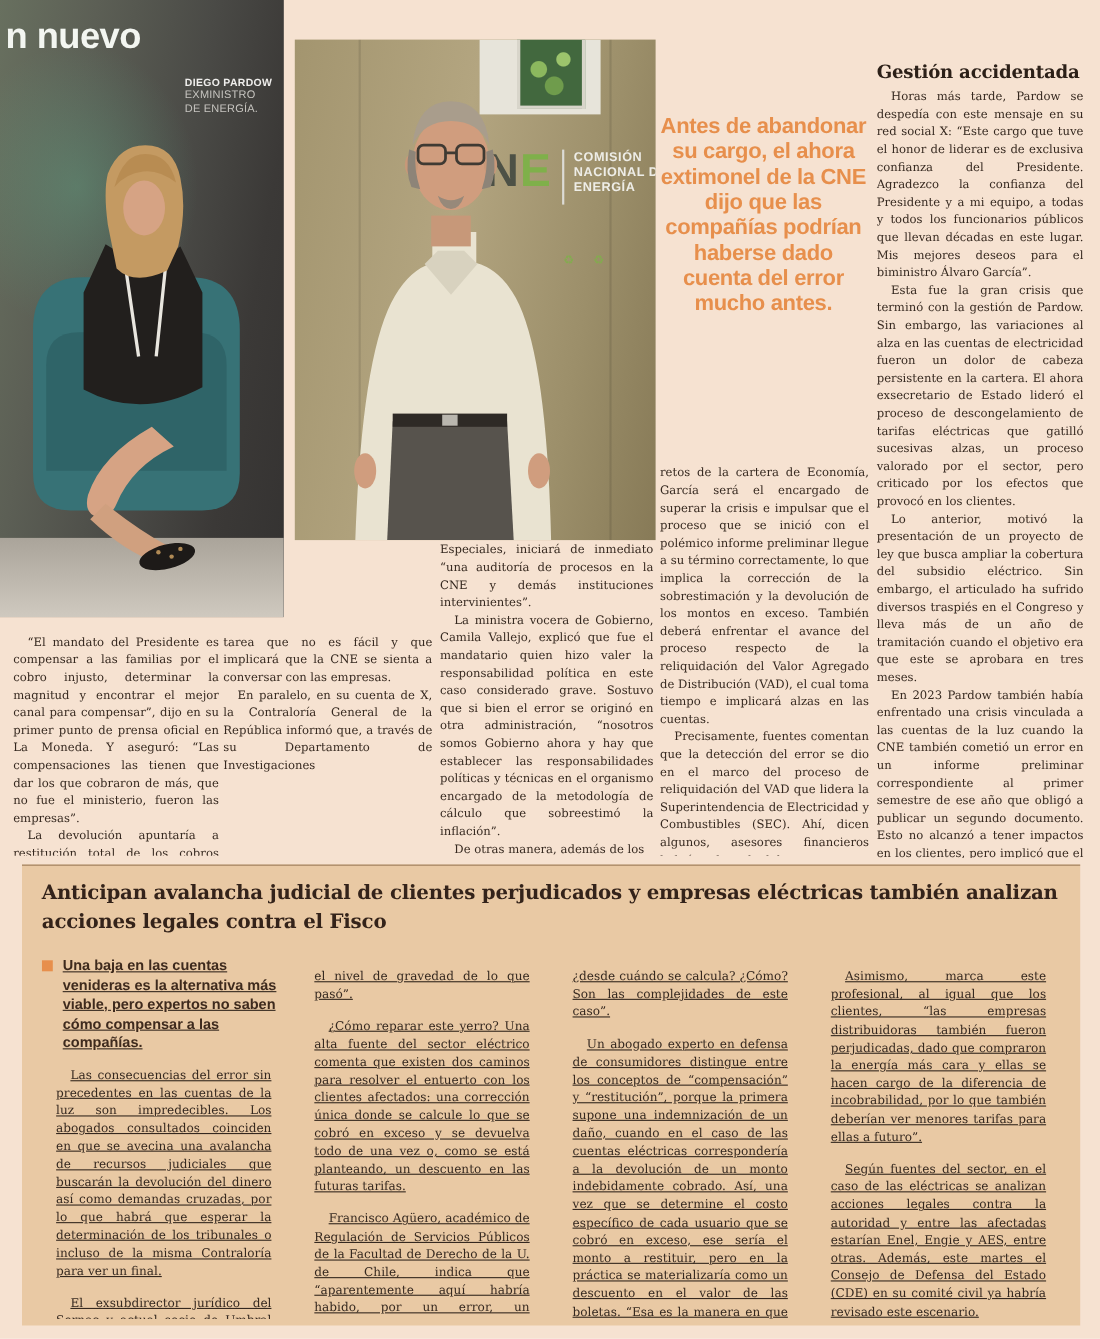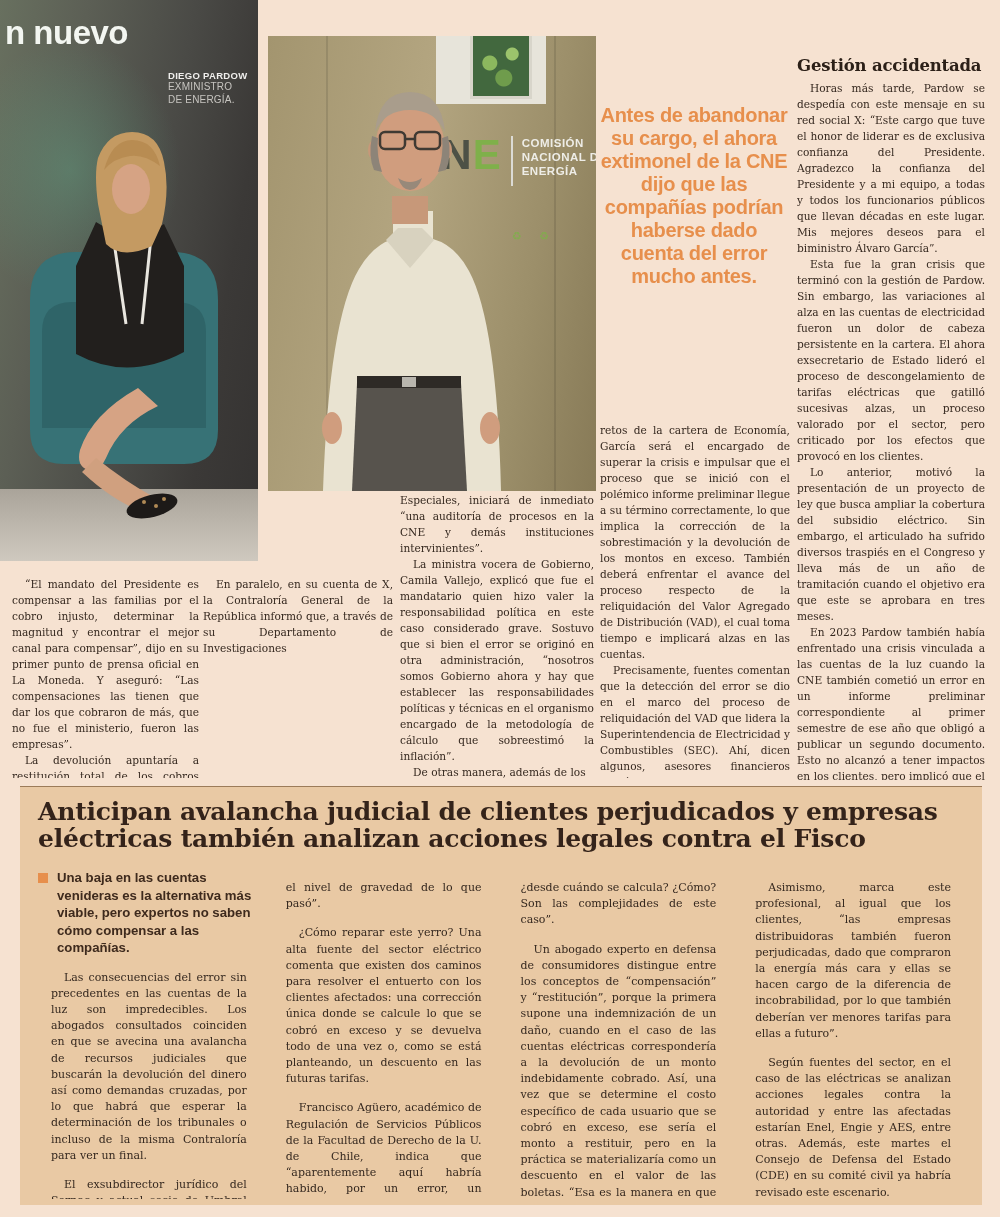--- a/index.html
+++ b/index.html
@@ -54,23 +54,23 @@
   #col1 { left:12px;  top:576px; width:187px; height:202px; }
   #col2 { left:203px; top:576px; width:190px; height:202px; }
   #col3 { left:400px; top:492px; width:194px; height:286px; }
   #col4 { left:600px; top:422px; width:190px; height:356px; }
   #rightcol { left:797px; top:58px; width:188px; height:722px; }
   .rc-heading { font-weight:bold; font-size:16.5px; letter-spacing:-0.2px; margin:0 0 6px 0; color:#2c2018; }
 
   
   .panel { position:absolute; left:20px; top:786px; width:962px; height:419px; box-sizing:border-box;
     background:#e9c9a4; border-top:1px solid #9c7b59; padding:10px 18px 0 18px; }
-  .panel-headline { font-size:25px; font-weight:bold; line-height:26.5px; color:#34231a;
+  .panel-headline { font-size:18px; font-weight:bold; line-height:26.5px; color:#34231a;
     letter-spacing:-0.2px; margin:2px 0 15px 0; }
-  .panel-cols { display:flex; gap:13px; }
+  .panel-cols { display:flex; gap:13px;text-decoration:underline; }
   .pcol { flex:1; height:332px; overflow:hidden; font-size:11px; line-height:16.2px; }
   .pcol p { margin:13px; text-indent:13px; text-align:justify; }
   .pcol p.cont { text-indent:0; }
   .lead { display:flex; gap:9px; font-family:"Liberation Sans",sans-serif; font-weight:bold;
     font-size:13.2px; line-height:17.5px; color:#3e2a1d; margin:2px 0 12px 0; }
   .lead .bullet { width:10px; height:10px; background:#e78f4c; margin-top:4px; flex:none; }
 </style>
 </head>
 <body>
 
@@ -152,20 +152,21 @@
     </svg>
   </figure>
 
   <div class="pullquote">Antes de abandonar su cargo, el ahora extimonel de la CNE dijo que las compañías podrían haberse dado cuenta del error mucho antes.</div>
 
   <div class="col" id="col1">
     <p>“El mandato del Presidente es compensar a las familias por el cobro injusto, determinar la magnitud y encontrar el mejor canal para compensar”, dijo en su primer punto de prensa oficial en La Moneda. Y aseguró: “Las compensaciones las tienen que dar los que cobraron de más, que no fue el ministerio, fueron las empresas”.</p>
     <p>La devolución apuntaría a restitución total de los cobros realizados,</p>
   </div>
   <div class="col" id="col2">
+    <p class="cont">tarea que no es fácil y que implicará que la CNE se sienta a conversar con las empresas.</p>
     <p>En paralelo, en su cuenta de X, la Contraloría General de la República informó que, a través de su Departamento de Investigaciones</p>
   </div>
   <div class="col" id="col3">
     <p class="cont">Especiales, iniciará de inmediato “una auditoría de procesos en la CNE y demás instituciones intervinientes”.</p>
     <p>La ministra vocera de Gobierno, Camila Vallejo, explicó que fue el mandatario quien hizo valer la responsabilidad política en este caso considerado grave. Sostuvo que si bien el error se originó en otra administración, “nosotros somos Gobierno ahora y hay que establecer las responsabilidades políticas y técnicas en el organismo encargado de la metodología de cálculo que sobreestimó la inflación”.</p>
     <p>De otras manera, además de los</p>
   </div>
   <div class="col" id="col4">
     <p class="cont">retos de la cartera de Economía, García será el encargado de superar la crisis e impulsar que el proceso que se inició con el polémico informe preliminar llegue a su término correctamente, lo que implica la corrección de la sobrestimación y la devolución de los montos en exceso. También deberá enfrentar el avance del proceso respecto de la reliquidación del Valor Agregado de Distribución (VAD), el cual toma tiempo e implicará alzas en las cuentas.</p>
     <p>Precisamente, fuentes comentan que la detección del error se dio en el marco del proceso de reliquidación del VAD que lidera la Superintendencia de Electricidad y Combustibles (SEC). Ahí, dicen algunos, asesores financieros habrían alertado del yerro.</p>

